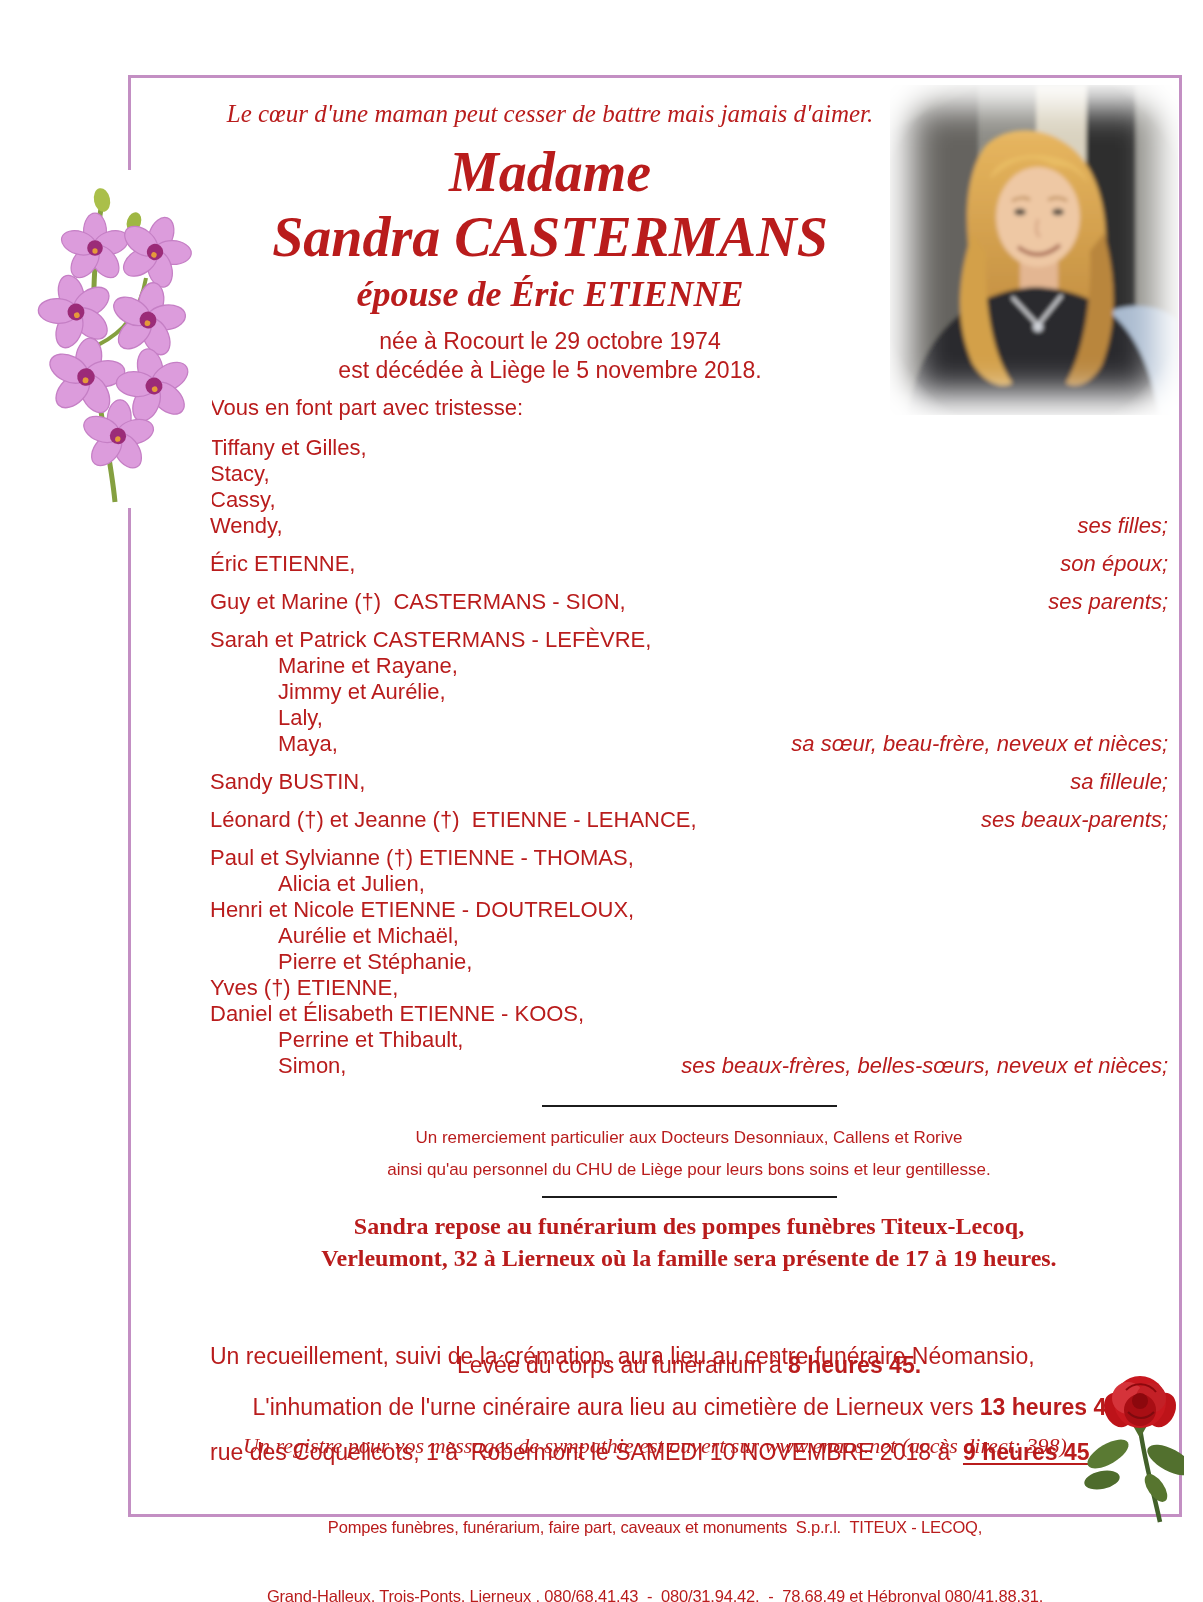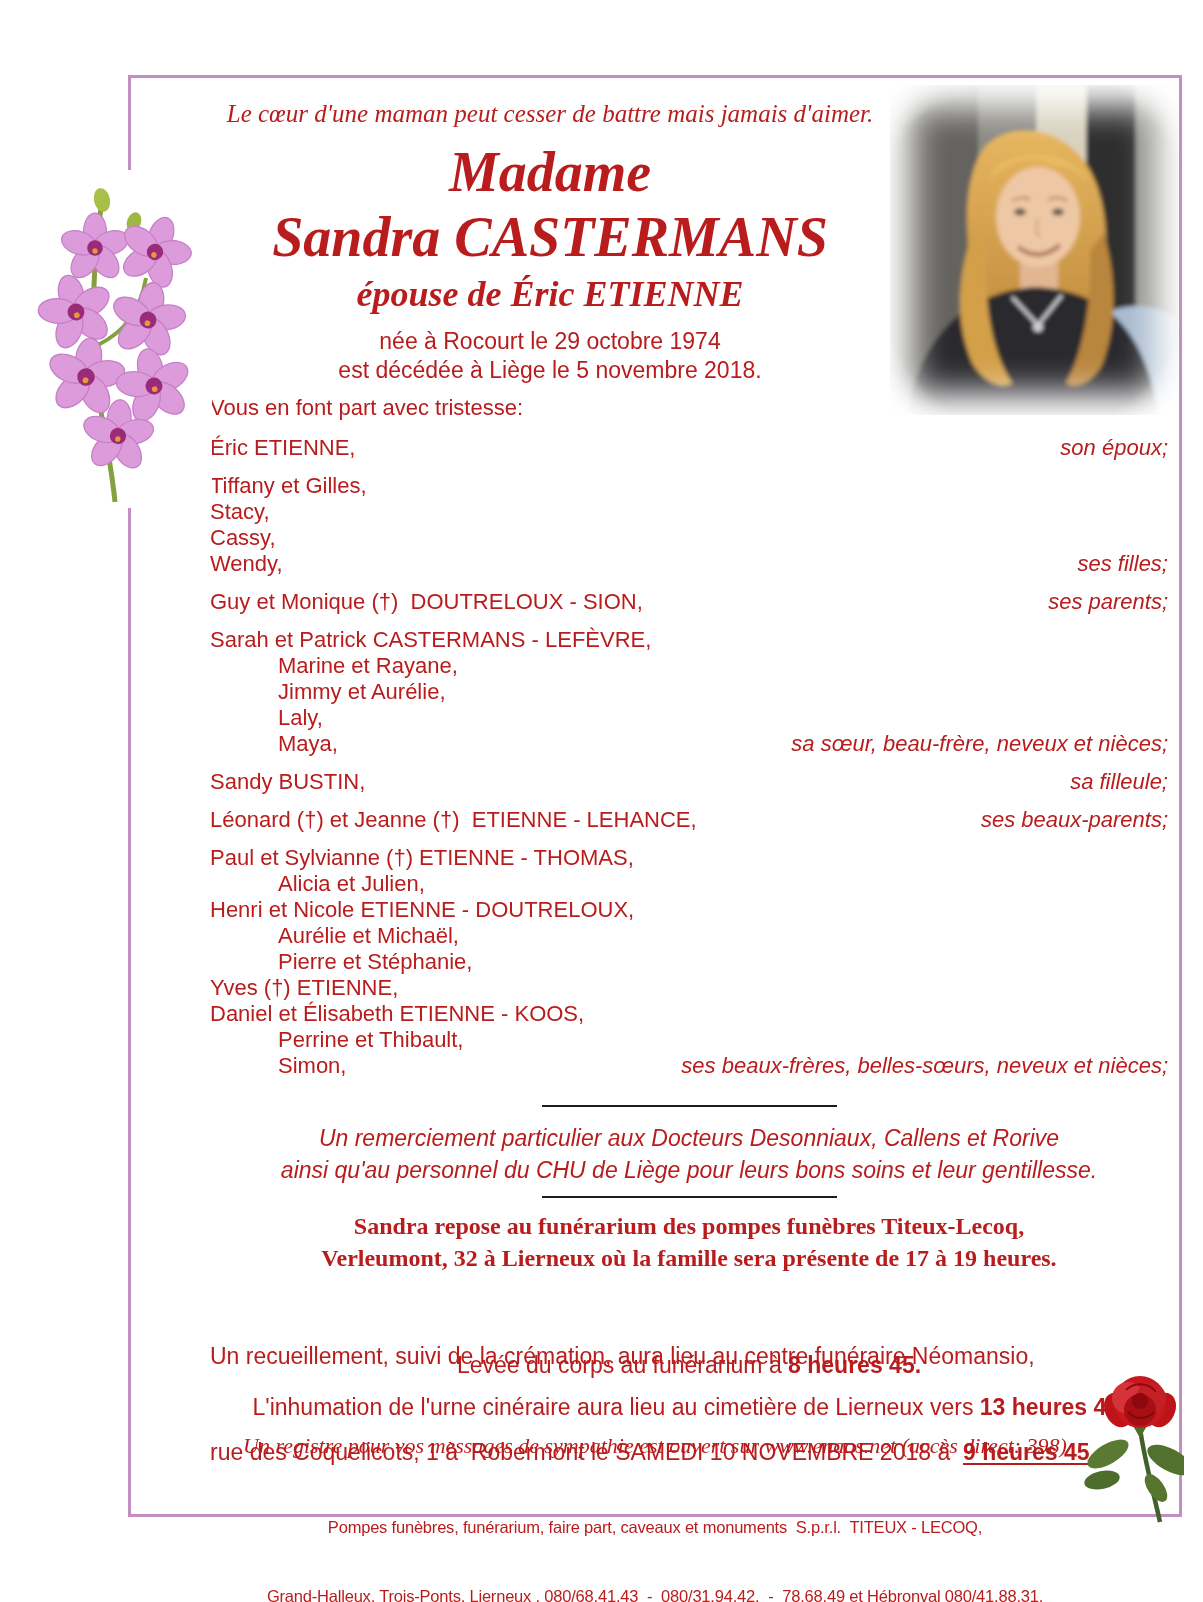--- a/index.html
+++ b/index.html
@@ -28,21 +28,21 @@
   .group{margin-bottom:12px;}
   .row{display:flex;justify-content:space-between;align-items:baseline;}
   .nm{white-space:pre-wrap;}
   .nm.ind{padding-left:68px;}
   .rel{font-style:italic;white-space:nowrap;padding-left:14px;}
   
   .sep{position:absolute;left:210px;width:958px;z-index:2;}
   .sep .ln{width:295px;margin:0 auto;border-top:2px solid #1c1c1c;}
   .sep1{top:1105px;} .sep2{top:1196px;}
   .thanks{position:absolute;left:210px;top:1122px;width:958px;text-align:center;
-        font-style:italic;font-size:23px;line-height:32px;z-index:2;}
+        font-size:17px;line-height:32px;z-index:2;}
   .repose{position:absolute;left:210px;top:1210px;width:958px;text-align:center;
         font-family:"Liberation Serif",serif;font-weight:bold;font-size:24px;line-height:32px;z-index:2;}
   .ceremony{position:absolute;left:210px;top:1276px;width:958px;text-align:left;
         font-size:23px;line-height:32px;white-space:pre-wrap;z-index:2;}
   .levee{position:absolute;left:210px;top:1350px;width:958px;text-align:center;
         font-size:23px;line-height:30px;white-space:pre-wrap;z-index:2;}
   .inhumation{position:absolute;left:210px;top:1392px;width:958px;text-align:center;
         font-size:23px;line-height:30px;white-space:pre-wrap;z-index:2;}
   .registre{position:absolute;left:128px;top:1432px;width:1054px;text-align:center;
         font-family:"Liberation Serif",serif;font-style:italic;font-size:22px;line-height:28px;z-index:2;}
@@ -143,42 +143,42 @@
       <use href="#orc" transform="translate(118,216) scale(1.3) rotate(-12)"></use>
       <use href="#orc" transform="translate(82,266) scale(1.25) rotate(4)"></use>
     </svg>
   </div>
 
   <div class="body-list">
     <div class="intro">Vous en font part avec tristesse:</div>
     <div>
         <div class="group">
           <div class="row">
+            <span class="nm">Tiffany et Gilles,</span>
+          </div>
+          <div class="row">
+            <span class="nm">Stacy,</span>
+          </div>
+          <div class="row">
+            <span class="nm">Cassy,</span>
+          </div>
+          <div class="row">
+            <span class="nm">Wendy,</span>
+            <span class="rel">ses filles;</span>
+          </div>
+        </div>
+        <div class="group">
+          <div class="row">
             <span class="nm">Éric ETIENNE,</span>
             <span class="rel">son époux;</span>
           </div>
         </div>
         <div class="group">
           <div class="row">
-            <span class="nm">Tiffany et Gilles,</span>
-          </div>
-          <div class="row">
-            <span class="nm">Stacy,</span>
-          </div>
-          <div class="row">
-            <span class="nm">Cassy,</span>
-          </div>
-          <div class="row">
-            <span class="nm">Wendy,</span>
-            <span class="rel">ses filles;</span>
-          </div>
-        </div>
-        <div class="group">
-          <div class="row">
-            <span class="nm">Guy et Monique (†)  DOUTRELOUX - SION,</span>
+            <span class="nm">Guy et Marine (†)  CASTERMANS - SION,</span>
             <span class="rel">ses parents;</span>
           </div>
         </div>
         <div class="group">
           <div class="row">
             <span class="nm">Sarah et Patrick CASTERMANS - LEFÈVRE,</span>
           </div>
           <div class="row">
             <span class="nm ind">Marine et Rayane,</span>
           </div>

